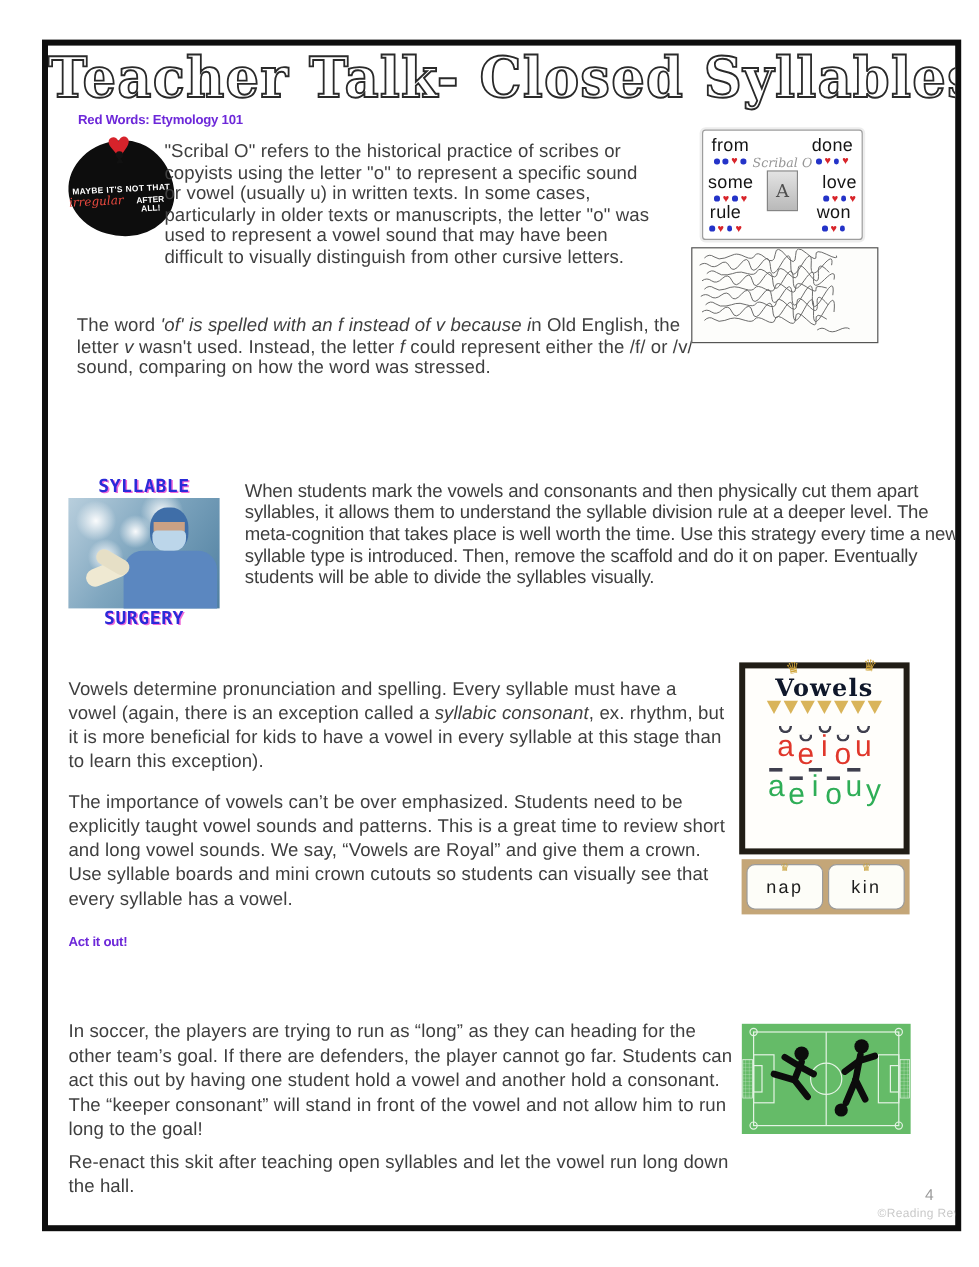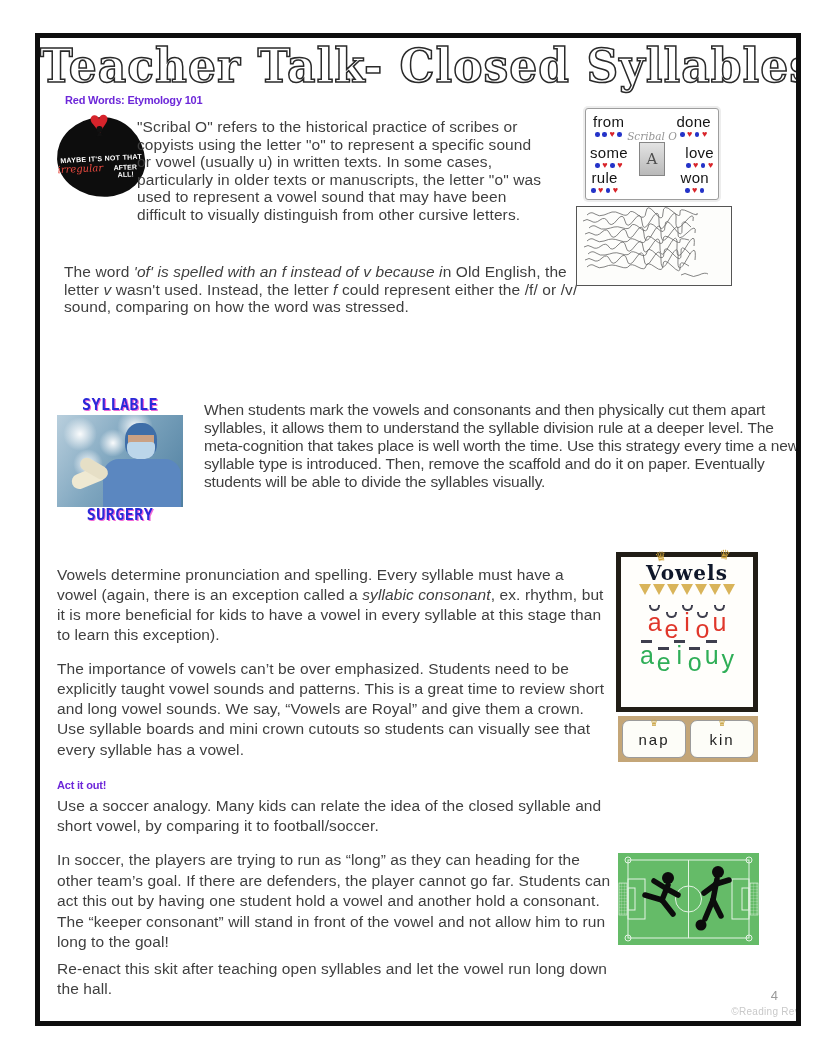--- a/index.html
+++ b/index.html
@@ -316,21 +316,20 @@
         <span class="mcrown">♛</span>
         <span>nap</span>
       </div>
       <div class="mini-card">
         <span class="mcrown">♛</span>
         <span>kin</span>
       </div>
     </div>
 
   <div class="h" id="act-heading">Act it out!</div>
-  <div class="para" id="act-para1">Use a soccer analogy. Many kids can relate the idea of the closed syllable and short vowel, by comparing it to football/soccer.</div>
   <div class="para" id="act-para2">In soccer, the players are trying to run as “long” as they can heading for the other team’s goal. If there are defenders, the player cannot go far. Students can act this out by having one student hold a vowel and another hold a consonant. The “keeper consonant” will stand in front of the vowel and not allow him to run long to the goal!</div>
   <div class="para" id="act-para3">Re-enact this skit after teaching open syllables and let the vowel run long down the hall.</div>
 
   <div class="soccer">
     <svg width="141" height="92" viewBox="0 0 141 92">
       <defs>
         <pattern id="net" width="3" height="3" patternUnits="userSpaceOnUse">
           <path d="M0 0 H3 M0 0 V3" stroke="#eef7ee" stroke-width="0.4" fill="none"></path>
         </pattern>
       </defs>

